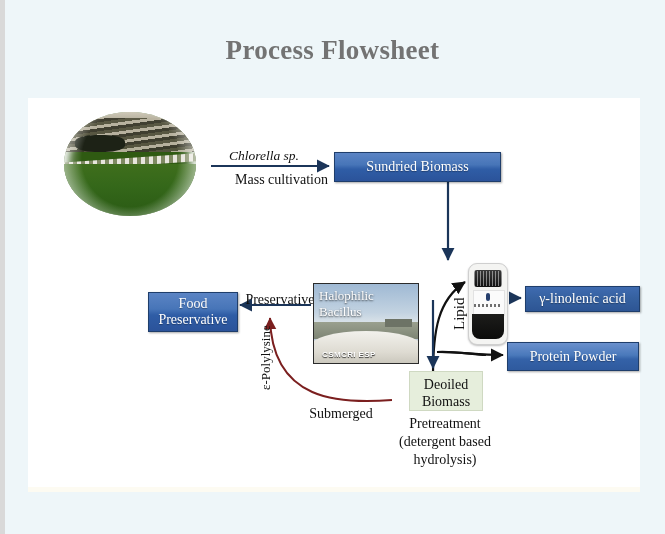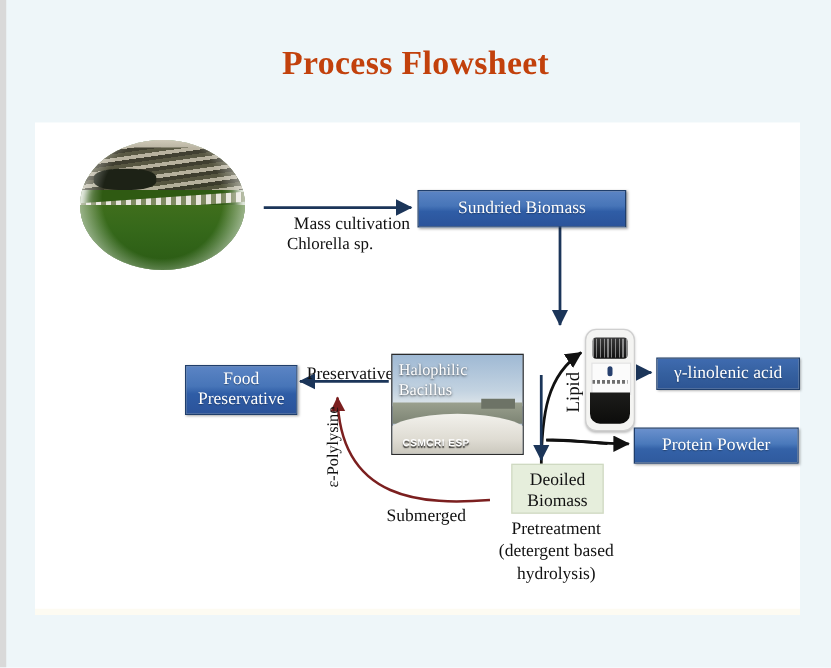--- a/index.html
+++ b/index.html
@@ -10,21 +10,21 @@
     overflow:hidden;
     position:relative;
   }
   #page{position:absolute;left:0;top:0;width:665px;height:534px;background:#eef6f9;}
   #leftstrip{position:absolute;left:0;top:0;width:5px;height:534px;background:#d9d9d9;}
   #rightstrip{position:absolute;left:660px;top:0;width:5px;height:534px;background:#eef6f9;}
 
   #title{
     position:absolute;left:0;top:35px;width:665px;
     text-align:center;
-    font-size:27px;font-weight:bold;color:#c2410c;
+    font-size:27px;font-weight:bold;color:#737373;
     letter-spacing:.3px;
   }
 
   #card{
     position:absolute;left:28px;top:98px;width:612px;height:394px;
     background:#ffffff;
   }
   #cardfoot{position:absolute;left:28px;top:487px;width:612px;height:5px;background:#fdfbf2;}
 
   
@@ -114,21 +114,21 @@
     background:linear-gradient(180deg,#6a90cd 0%,#4a79bb 45%,#3462a8 60%,#2f5a9e 100%);}
   #box-deoiled{
     position:absolute;left:409px;top:371px;width:72px;height:38px;
     background:#e6eedc;border:1px solid #cfd9c2;
     color:#111;font-size:14px;line-height:17px;text-align:center;
     display:flex;align-items:flex-end;justify-content:center;
   }
 
   
   .lbl{position:absolute;color:#111;font-size:14px;text-align:center;}
-  #lbl-chlorella{left:209px;top:148px;width:110px;font-size:13.5px;margin-top:39px;}
+  #lbl-chlorella{left:209px;top:148px;width:110px;font-style:italic;font-size:13.5px;}
   #lbl-masscult{left:200px;top:172px;width:128px;font-size:14px;text-align:right;}
   #lbl-preservative{left:236px;top:292px;width:88px;font-size:14px;}
   #lbl-submerged{left:282px;top:405px;width:118px;font-size:14px;line-height:18px;}
   #lbl-pretreat{left:381px;top:415px;width:128px;font-size:14px;line-height:18px;}
 
   .vlbl{position:absolute;color:#111;font-size:14px;white-space:nowrap;
     transform-origin:0 0;transform:rotate(-90deg);}
   #lbl-lipid{left:451px;top:330px;font-size:15px;}
   #lbl-polylysine{left:258px;top:390px;font-size:13px;}
 

